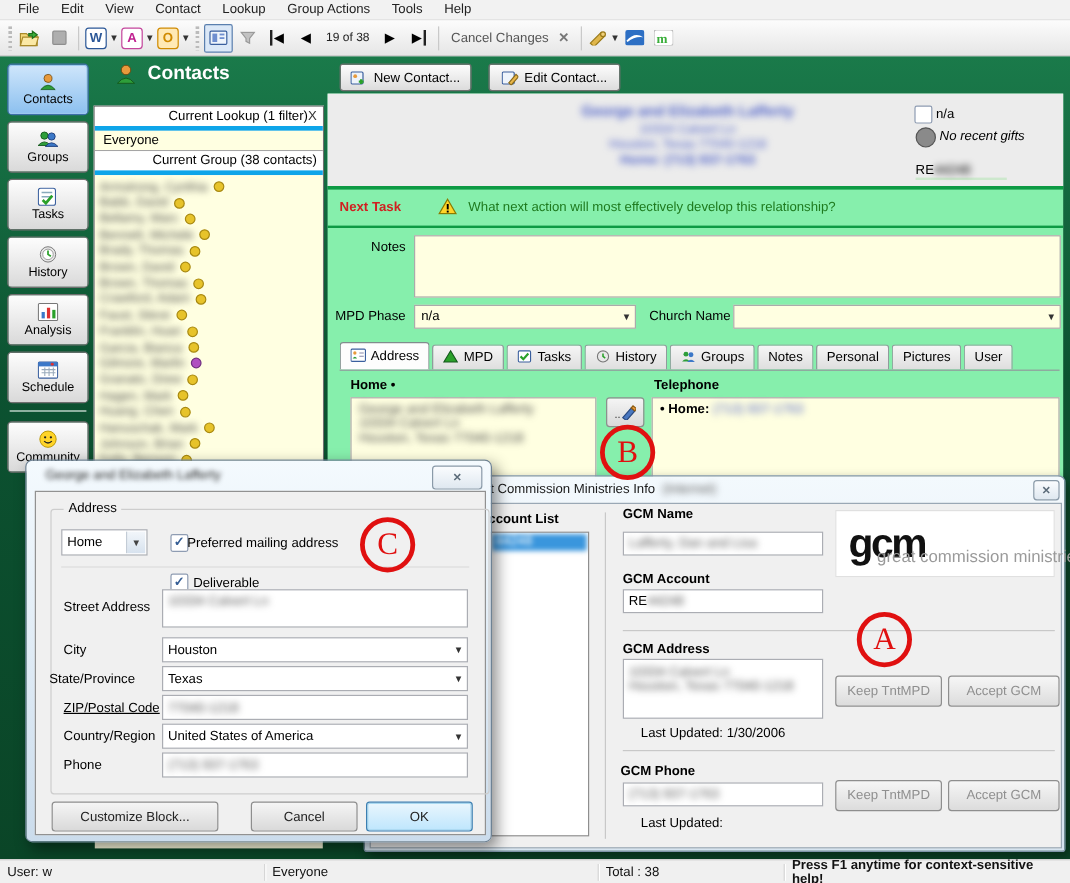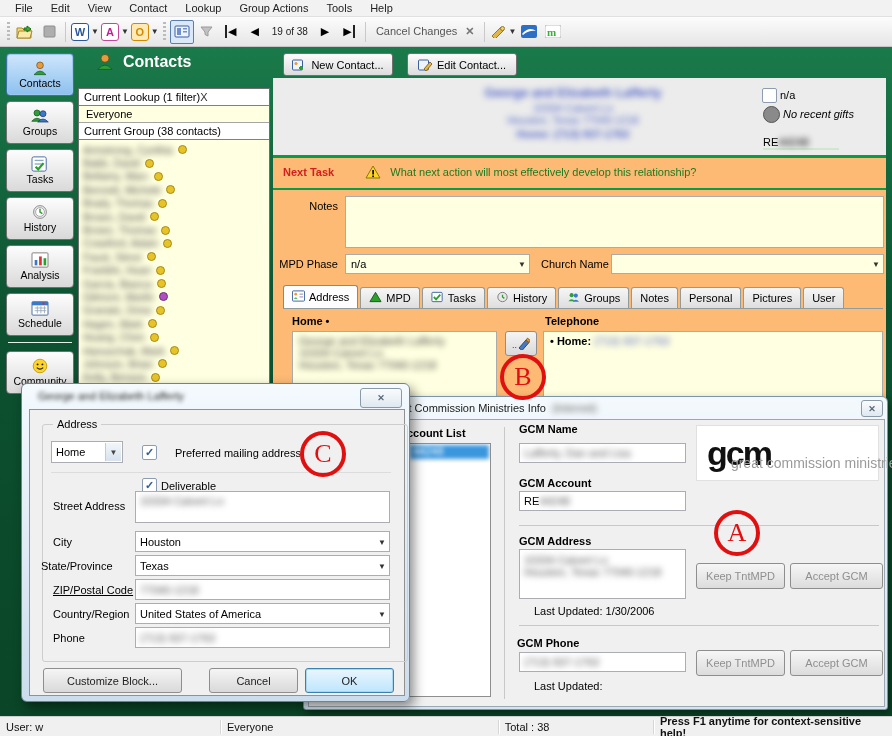--- a/index.html
+++ b/index.html
@@ -36,30 +36,30 @@
   
   .sidebar{left:4px;top:53px;width:72px;}
   .sb-btn{width:66px;height:41px;margin:0 auto 5px auto;background:linear-gradient(#fdfdfd,#d9d9d9);
     border:1px solid #6f6f6f;border-radius:4px;display:flex;flex-direction:column;align-items:center;justify-content:center;}
   .sb-btn.sel{background:linear-gradient(#cfe6fb,#8cc0ef);border:1px solid #3e6fa8;box-shadow:0 0 0 1px #9cc8ef inset;}
   .sb-lbl{font-size:10.5px;margin-top:1px;}
   .sb-ico svg{width:18px;height:16px;display:block;}
   .sb-div{height:1px;background:#e5efe8;margin:6px 4px 8px 4px;}
   
   .lookup{left:78px;top:88px;width:192px;height:612px;background:#fff;border:1px solid #6f6f6f;box-sizing:border-box;}
-  .lk-head{height:16px;border-bottom:1px solid #0ea5e9;display:flex;align-items:center;justify-content:flex-start;
+  .lk-head{height:16px;border-bottom:4px solid #0ea5e9;display:flex;align-items:center;justify-content:flex-end;
     padding:0 5px;background:#fff;}
   .lk-val{height:16px;background:#ffffe1;border-bottom:1px solid #a5a5a5;display:flex;align-items:center;padding:0 7px;}
   .lk-list{background:#ffffe1;height:558px;overflow:hidden;padding-top:3px;}
   .lk-row{height:13.4px;display:flex;align-items:center;padding-left:4px;color:#4a4a4a;font-size:10.5px;white-space:nowrap;}
   .dot{width:7px;height:7px;border-radius:50%;background:#e7c32a;border:1px solid #a98a12;margin-left:5px;flex:0 0 auto;}
   .dot.purple{background:#b050c0;border-color:#703080;}
   .lk-sel{height:15px;background:#3a96dd;color:#fff;display:flex;align-items:center;padding-left:4px;font-size:10.5px;white-space:nowrap;}
   
-  .main{left:273px;top:78px;width:613px;height:622px;background:#fdba74;}
+  .main{left:273px;top:78px;width:613px;height:622px;background:#86efac;}
   .summary{left:0;top:0;width:613px;height:77px;background:#ececec;}
   .sumcol{left:105px;top:8px;width:390px;text-align:center;color:#4f62c8;}
   .greenline{background:#0d9a44;}
   .ntlabel{color:#d02020;font-weight:bold;}
   .ntq{color:#1e7a1e;}
   .field-y{background:#ffffe1;border:1px solid #ababab;box-sizing:border-box;}
   .combo-arrow{position:absolute;right:3px;top:50%;transform:translateY(-50%);font-size:8px;color:#333;}
   .lbl-r{text-align:right;}
   
   .tabbar{left:10px;top:209px;height:21px;display:flex;align-items:flex-end;}
@@ -580,21 +580,21 @@
     <div class="winx" style="left:338px;top:4px;width:40px;height:18px;">✕</div>
     <div class="dlg-panel">
       <div class="groupbox">
         <span class="grouplbl">Address</span>
       </div>
       <div class="abs combo-w" style="left:21px;top:31px;width:72px;height:22px;">
         <span>Home</span>
           <span class="btnzone">▼</span>
       </div>
       <span class="cb" style="left:112px;top:35px;">✓</span>
-      <span class="abs" style="left:145px;top:37px;">Preferred mailing address</span>
+      <span class="abs" style="left:126px;top:37px;">Preferred mailing address</span>
       <div class="abs hline" style="left:21px;top:62px;width:340px;background:#dcdcdc;"></div>
       <span class="cb" style="left:112px;top:68px;">✓</span>
       <span class="abs" style="left:131px;top:70px;">Deliverable</span>
 
       <span class="abs" style="left:23px;top:90px;">Street Address</span>
       <div class="abs inputbox" style="left:105px;top:81px;width:255px;height:32px;align-items:flex-start;padding-top:3px;">
         <span class="bl3" style="color:#555;">10334 Calvert Ln</span>
       </div>
 
       <span class="abs" style="left:23px;top:126px;">City</span>

